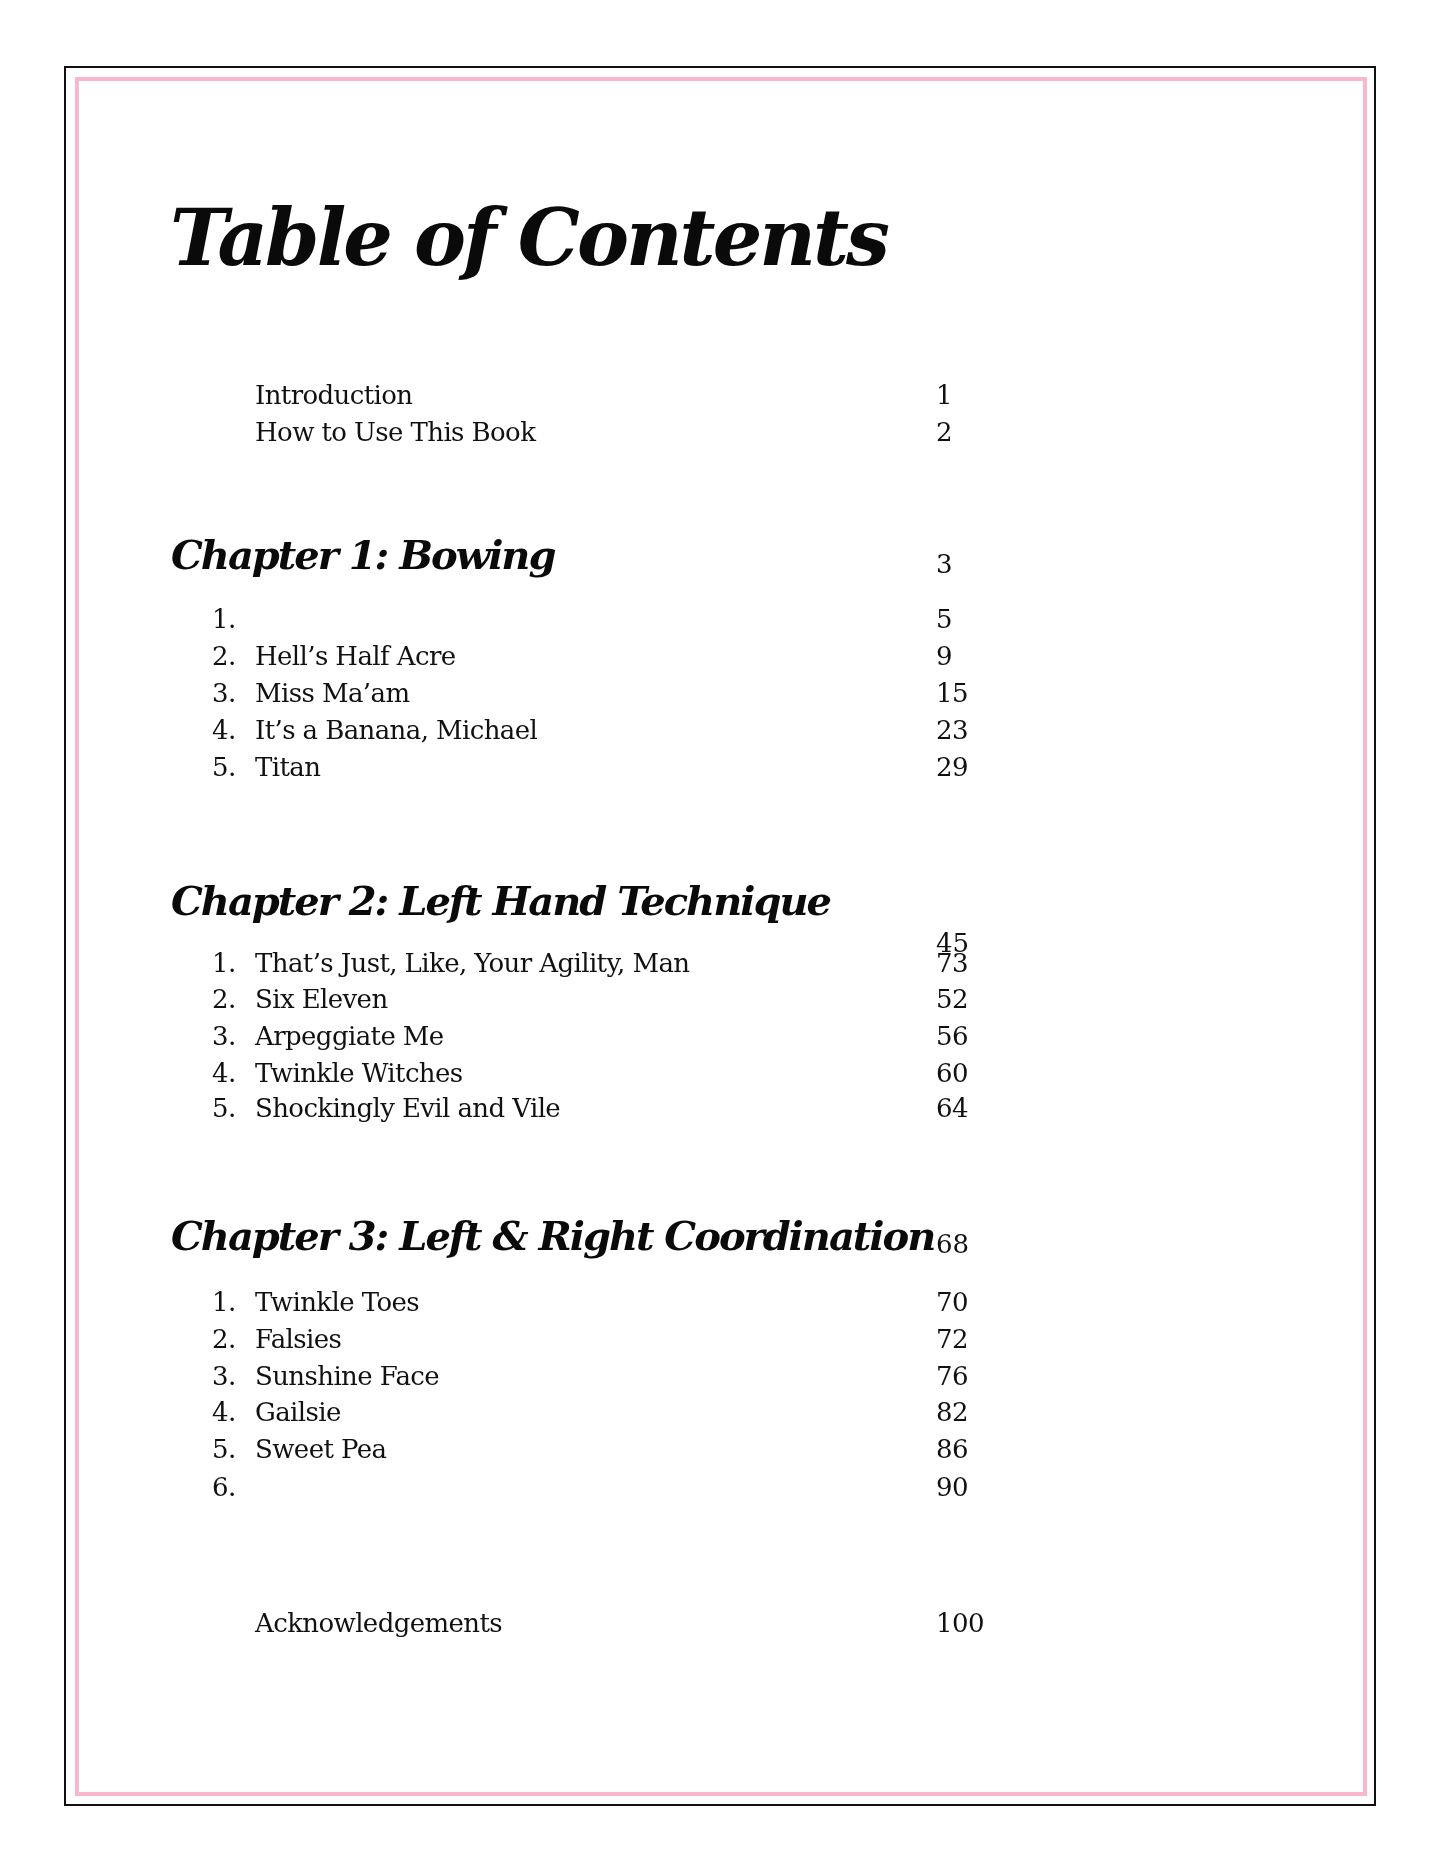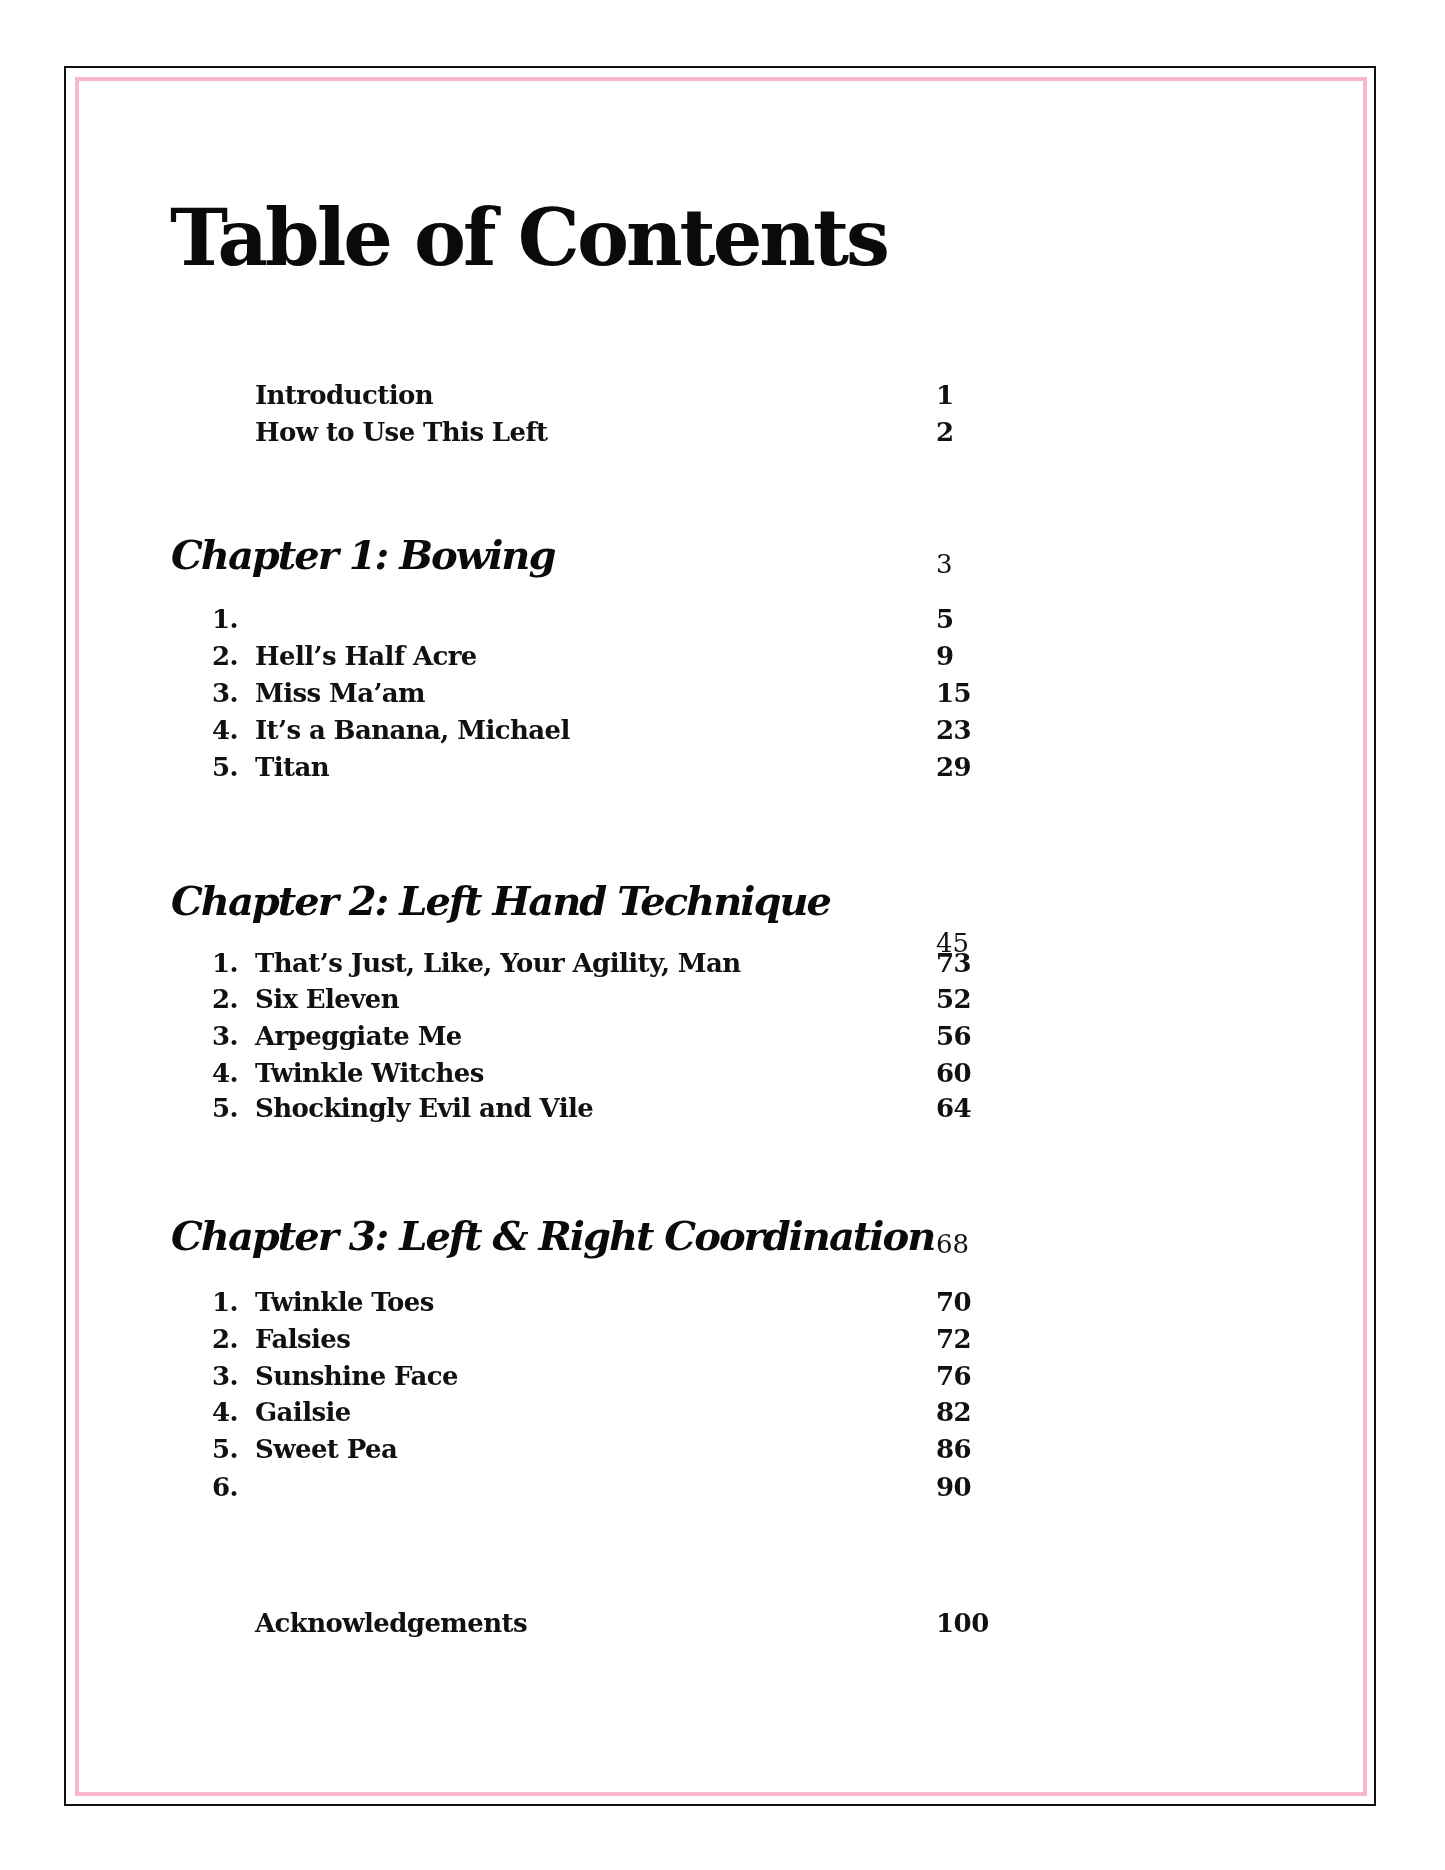--- a/index.html
+++ b/index.html
@@ -32,20 +32,21 @@
     height: 1719px;
     border: 4px solid #f8b7cf;
     box-sizing: border-box;
   }
   .title {
     position: absolute;
     left: 170px;
     top: 188px;
     font-family: "DejaVu Serif", serif;
     font-weight: bold;
+    font-style: italic;
     font-size: 78px;
     line-height: 100px;
     letter-spacing: -3px;
     color: #0a0a0a;
     white-space: nowrap;
     transform: scaleX(1.0);
     transform-origin: left top;
   }
   .chapter-heading {
     position: absolute;
@@ -60,21 +61,20 @@
     white-space: nowrap;
   }
   .row {
     position: absolute;
     left: 0;
     width: 1286px;
     height: 37px;
     font-size: 26px;
     line-height: 37px;
     white-space: nowrap;
-    font-weight: bold;
   }
   .row .num {
     position: absolute;
     left: 212px;
     letter-spacing: -0.5px;
   }
   .row .label {
     position: absolute;
     left: 255px;
     letter-spacing: -0.6px;
@@ -98,21 +98,21 @@
 <div class="outer-frame"></div>
 <div class="inner-frame"></div>
 
 <div class="title">Table of Contents</div>
 
 <div class="row" style="top:377px;">
   <span class="label">Introduction</span>
   <span class="page">1</span>
 </div>
 <div class="row" style="top:414px;">
-  <span class="label">How to Use This Left</span>
+  <span class="label">How to Use This Book</span>
   <span class="page">2</span>
 </div>
 
 <div class="chapter-heading" style="top:530px;">Chapter 1: Bowing</div>
 <div class="chapter-page" style="top:546px;">3</div>
 
 <div class="row" style="top:601px;">
   <span class="num">1.</span>
   <span class="page">5</span>
 </div>

